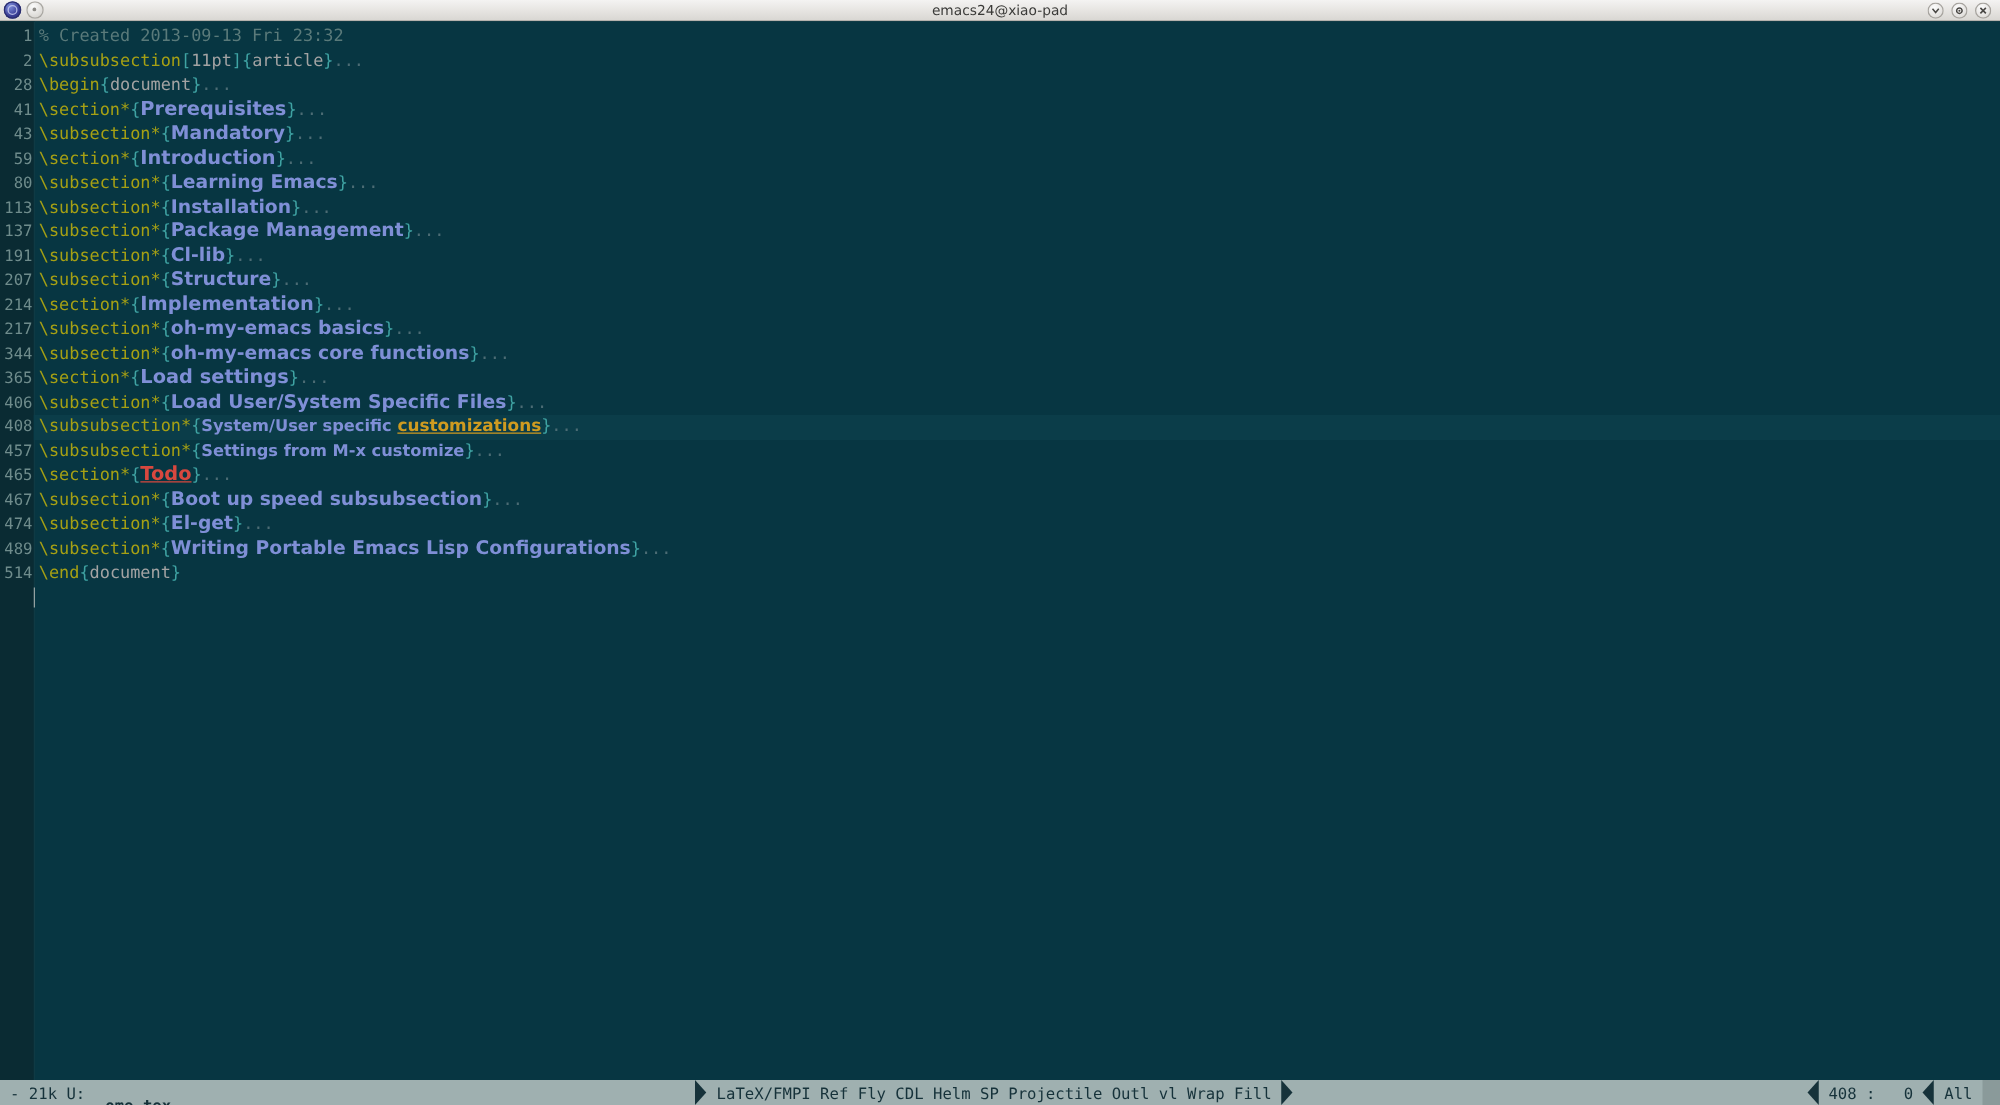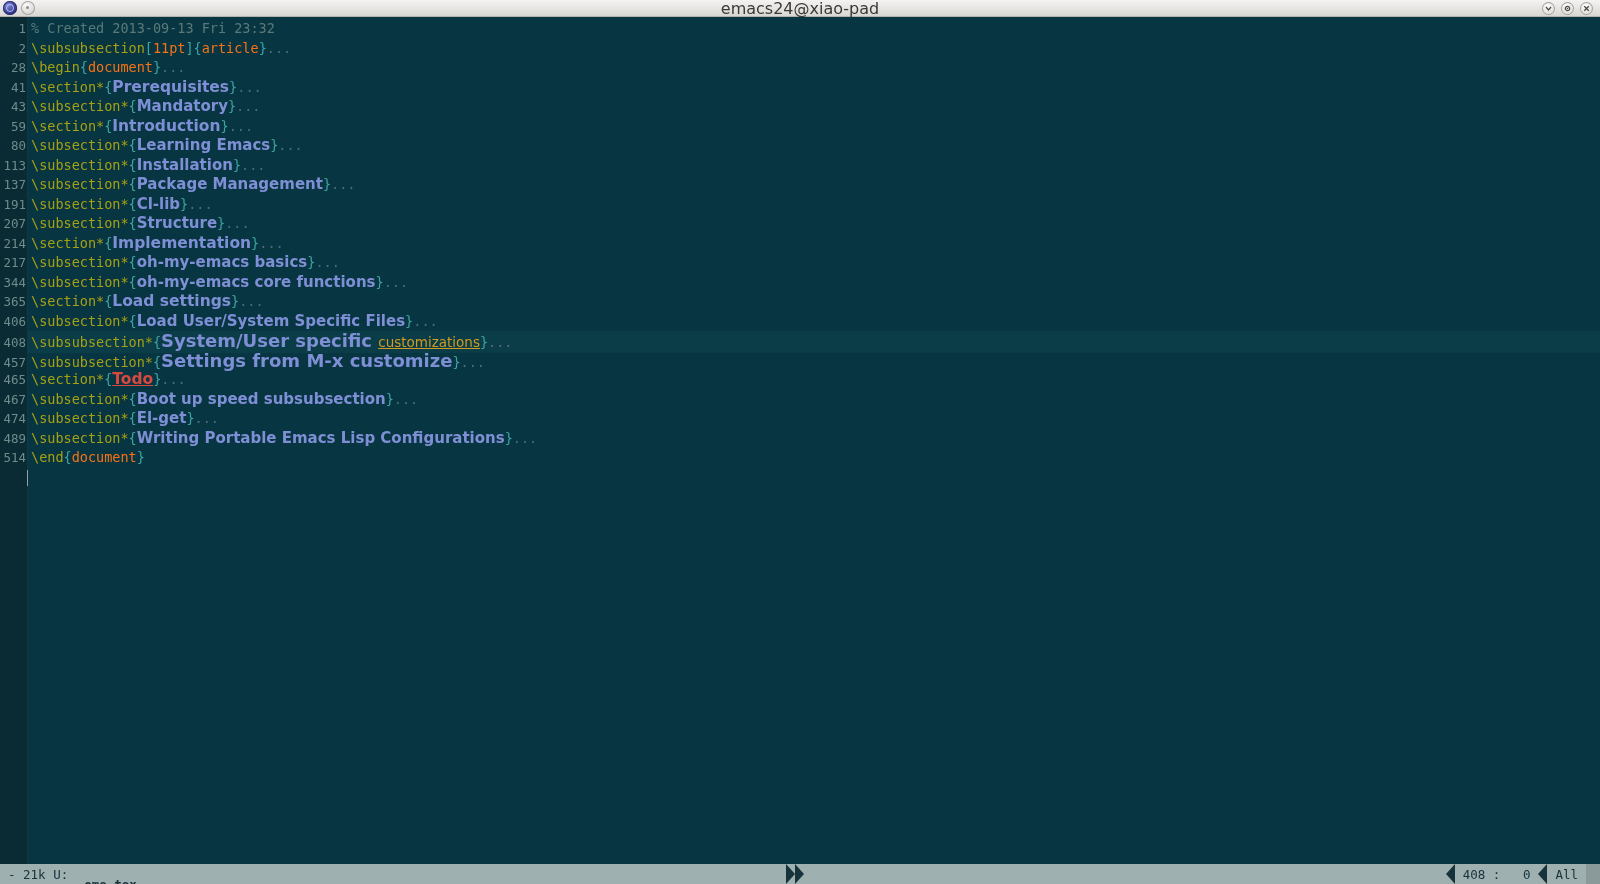--- a/index.html
+++ b/index.html
@@ -76,21 +76,21 @@
     left: 5px; top: 5px;
     width: 3px; height: 3px;
     border-radius: 50%;
     background: #8e8c88;
   }
 
   #titlebar-title {
     position: absolute;
     left: 0; right: 0;
     text-align: center;
-    font-size: 16px;
+    font-size: 11px;
     color: #3a3a38;
     font-family: "DejaVu Sans", sans-serif;
     line-height: 17px;
     pointer-events: none;
   }
 
   #titlebar-controls {
     margin-left: auto;
     display: flex;
     align-items: center;
@@ -190,43 +190,43 @@
   .codecell {
     flex: 1 1 auto;
     padding-left: 4px;
     white-space: pre;
   }
 
   
   .f-comment  { color: #5a7a7a; font-family: "DejaVu Sans Mono", monospace; }
   .f-macro    { color: #a6a014; font-family: "DejaVu Sans Mono", monospace; }
   .f-brace    { color: #3fa3a3; font-family: "DejaVu Sans Mono", monospace; }
-  .f-arg      { color: #f97316; font-family: "DejaVu Sans Mono", monospace; text-align: center; }
+  .f-arg      { color: #a3a3a3; font-family: "DejaVu Sans Mono", monospace; text-align: center; }
   .f-ellipsis { color: #4c6c74; font-family: "DejaVu Sans Mono", monospace; }
   .f-sec {
     color: #7f8fd6;
     font-weight: bold;
     font-family: "DejaVu Sans", sans-serif;
     font-size: 15.5px;
   }
   .f-subsec {
     color: #7f8fd6;
     font-weight: bold;
     font-family: "DejaVu Sans", sans-serif;
     font-size: 15px;
   }
   .f-subsubsec {
     color: #7f8fd6;
     font-weight: bold;
     font-family: "DejaVu Sans", sans-serif;
-    font-size: 18px;
+    font-size: 13px;
   }
   .f-spell {
     color: #cf9b20;
-    font-weight: normal;
+    font-weight: bold;
     text-decoration: underline;
     text-decoration-color: #cf9b20;
     font-family: "DejaVu Sans", sans-serif;
     font-size: 13.5px;
   }
   .f-todo {
     color: #d8483f;
     font-weight: bold;
     text-decoration: underline;
     text-decoration-color: #d8483f;
@@ -346,20 +346,21 @@
         <div class="line"><span class="lnum">514</span><span class="codecell"><span class="f-macro">\end</span><span class="f-brace">{</span><span class="f-arg">document</span><span class="f-brace">}</span></span></div>
       </div>
     <div id="caret" style="top: 453px; height: 16px;"></div>
   </div>
 
   <div id="modeline">
     <span class="ml-seg">- 21k U:</span>
     <span class="ml-seg bold">ome.tex</span>
     <span class="ml-spacer"></span>
     <span class="ml-arrow-r"></span>
+    <span class="ml-seg">LaTeX/FMPI Ref Fly CDL Helm SP Projectile Outl vl Wrap Fill</span>
     <span class="ml-arrow-r"></span>
     <span class="ml-spacer"></span>
     <span class="ml-arrow-l"></span>
     <span class="ml-seg">408 :   0</span>
     <span class="ml-arrow-l"></span>
     <span class="ml-seg">All</span>
     <span class="ml-tail"></span>
   </div>
 
 </div>

